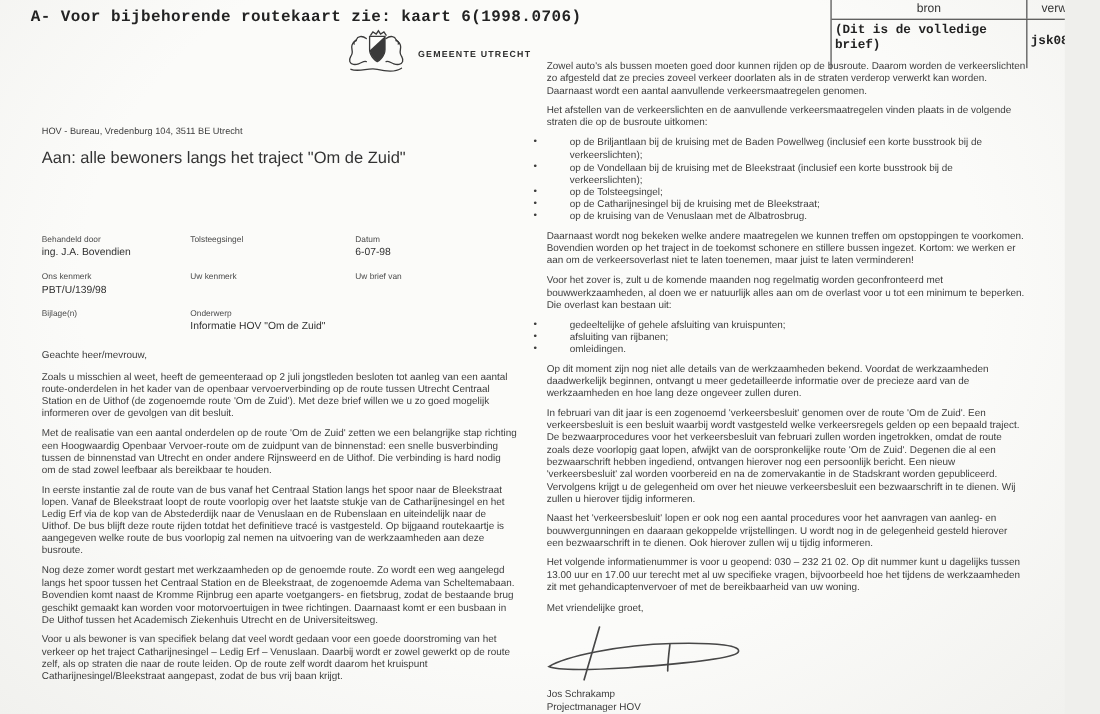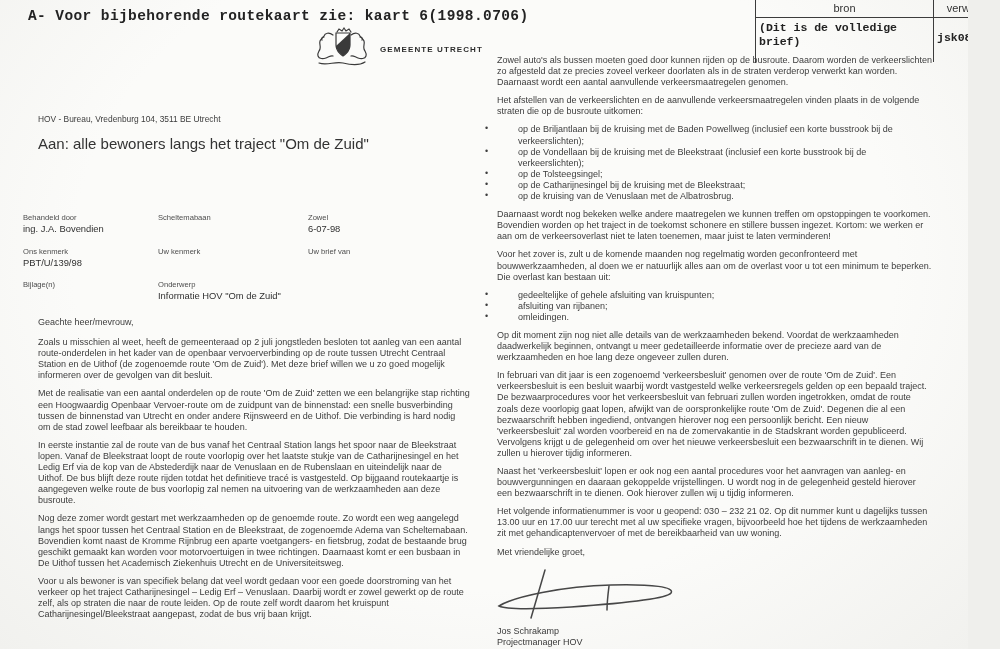--- a/index.html
+++ b/index.html
@@ -45,21 +45,21 @@
     margin-left:7px;margin-top:4px;white-space:nowrap;
   }
   
   .lh-left{position:absolute;left:38px;top:114px;}
   .bureau-line{font-size:8.4px;color:#3c3c3c;}
   .addressee{font-size:15px;color:#333;margin-top:11px;}
   .lh-right{position:absolute;left:320px;top:116px;width:180px;font-size:8.4px;line-height:11.5px;color:#3c3c3c;}
   .lh-right .gap1{height:10px;}
   .lh-right .gap2{height:16px;}
   
-  .meta{position:absolute;left:23px;top:213px;width:440px;height:100px;text-decoration:underline;}
+  .meta{position:absolute;left:38px;top:213px;width:440px;height:100px;text-decoration:underline;}
   .m-label{position:absolute;font-size:7.6px;color:#4c4c4c;white-space:nowrap;}
   .m-value{position:absolute;font-size:9.4px;color:#303030;white-space:nowrap;}
   
   .col{position:absolute;font-size:9px;line-height:11.1px;color:#3d3d3d;text-align:left;}
   .col-left{left:38px;top:317px;width:432px;}
   .col-right{left:497px;top:55px;width:436px;}
   .salutation{margin-bottom:9px;}
   .para{margin-bottom:7px;}
   .blist{margin:0 0 7px 0;}
   .blist .li{position:relative;padding-left:21px;}
@@ -112,22 +112,22 @@
 
   <div class="lh-left">
     <div class="bureau-line">HOV - Bureau, Vredenburg 104, 3511 BE  Utrecht</div>
     <div class="addressee">Aan: alle bewoners langs het traject "Om de Zuid"</div>
   </div>
 
 
   <div class="meta">
     <div class="m-label" style="left:0;top:0">Behandeld door</div>
     <div class="m-value" style="left:0;top:10px">ing. J.A. Bovendien</div>
-    <div class="m-label" style="left:135px;top:0">Scheltemabaan</div>
-    <div class="m-label" style="left:285px;top:0">Zowel</div>
+    <div class="m-label" style="left:135px;top:0">Tolsteegsingel</div>
+    <div class="m-label" style="left:285px;top:0">Datum</div>
     <div class="m-value" style="left:285px;top:10px">6-07-98</div>
 
     <div class="m-label" style="left:0;top:34px">Ons kenmerk</div>
     <div class="m-value" style="left:0;top:44px">PBT/U/139/98</div>
     <div class="m-label" style="left:135px;top:34px">Uw kenmerk</div>
     <div class="m-label" style="left:285px;top:34px">Uw brief van</div>
 
     <div class="m-label" style="left:0;top:67px">Bijlage(n)</div>
     <div class="m-label" style="left:135px;top:67px">Onderwerp</div>
     <div class="m-value" style="left:135px;top:77px">Informatie HOV "Om de Zuid"</div>

